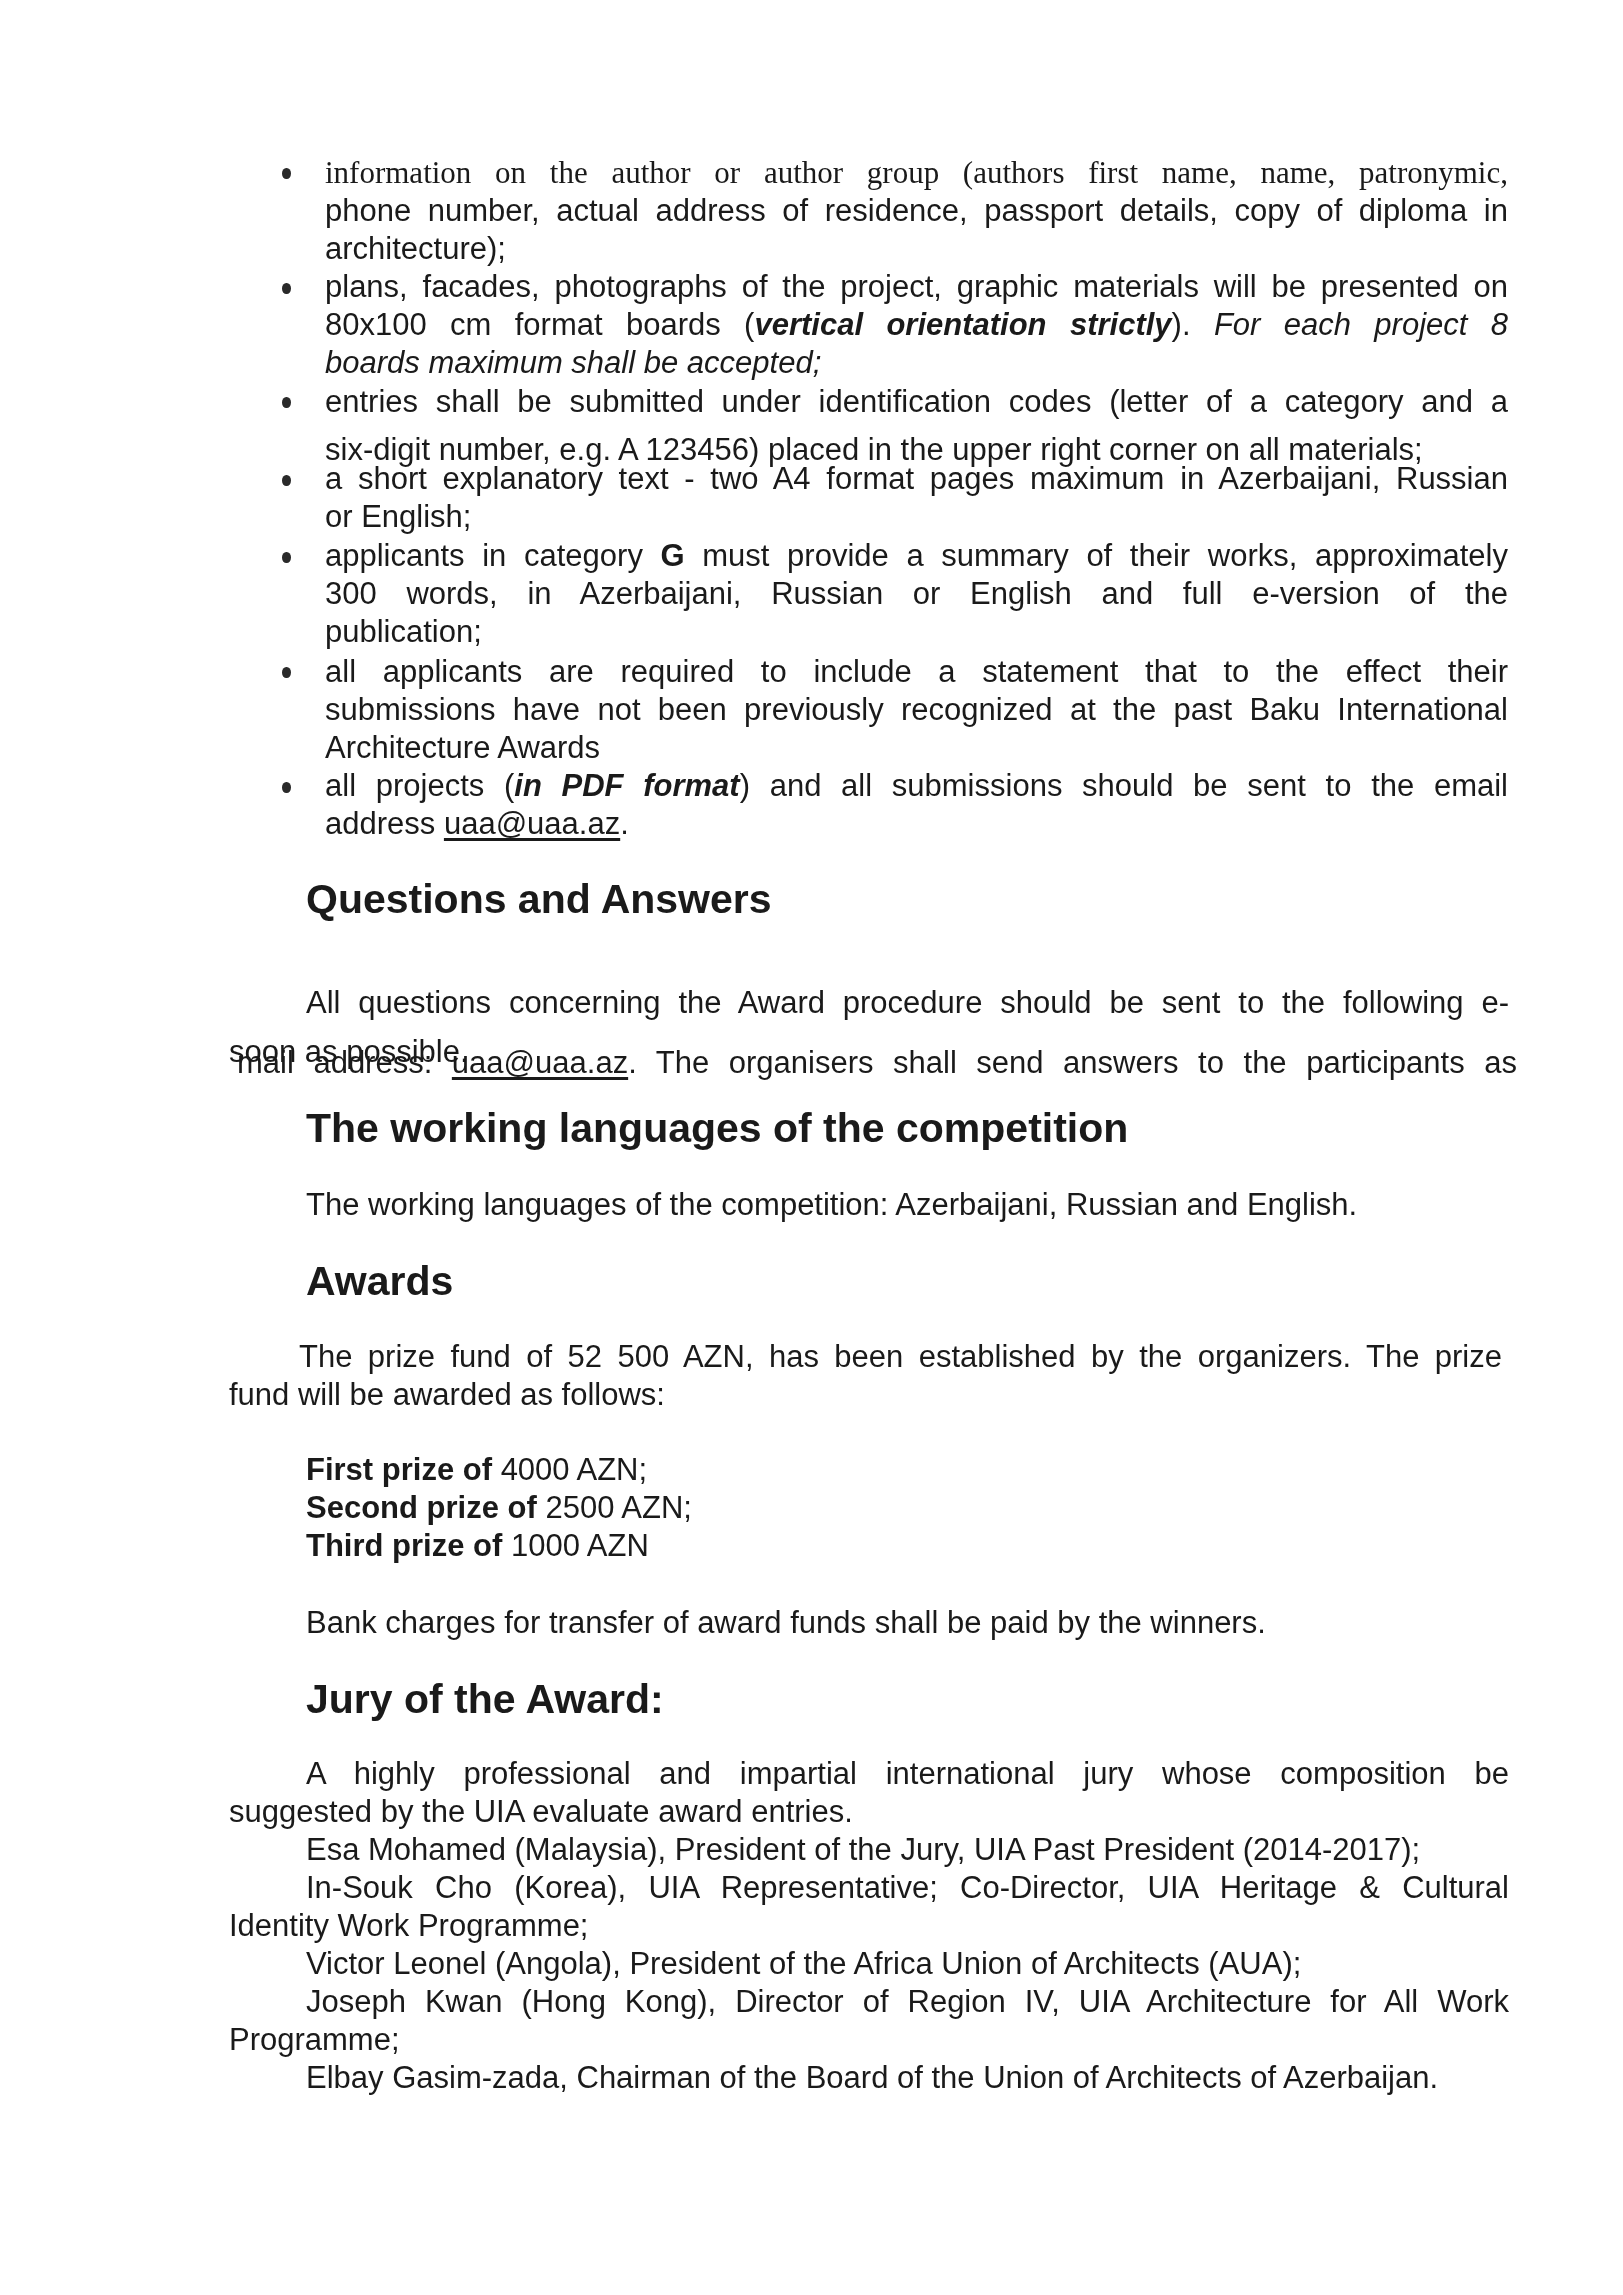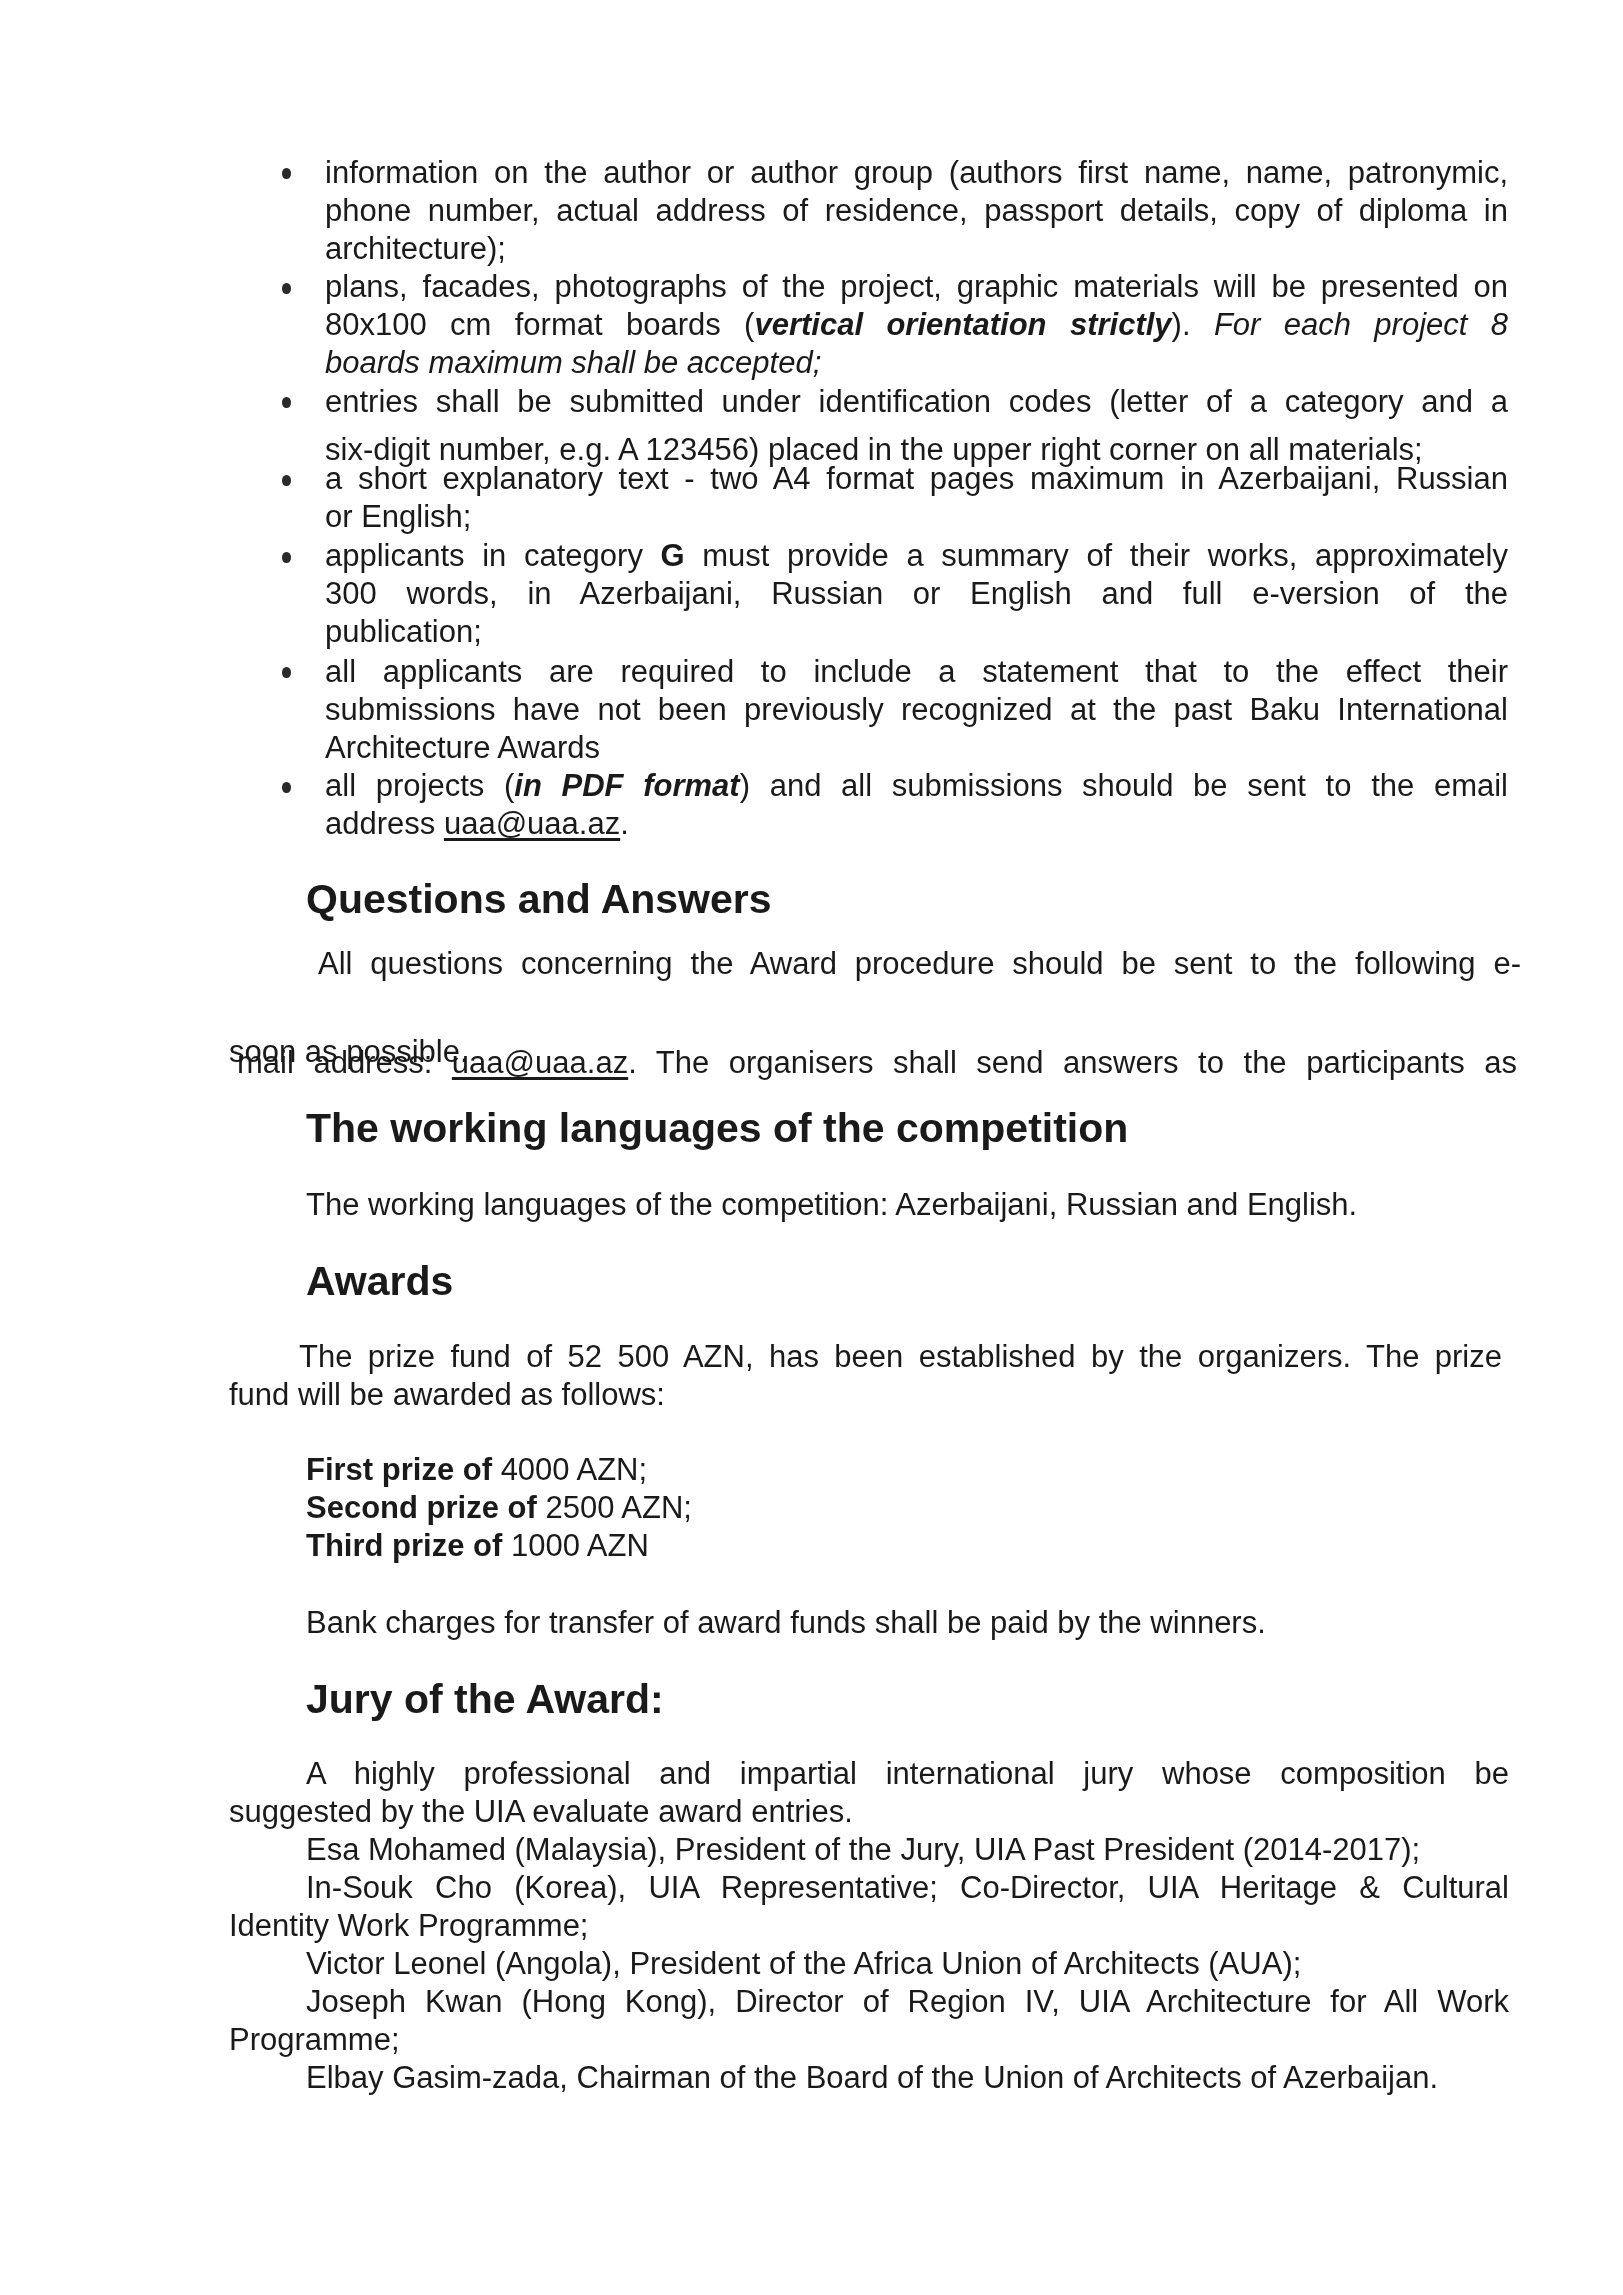--- a/index.html
+++ b/index.html
@@ -24,21 +24,21 @@
   </style>
 </head>
 <body>
 
 <div class="page">
 
   <div>
 
     <div>
       <span class="bullet" style="left:282px;top:168px;"></span>
-      <div class="line j" style="left: 325px; top: 154px; width: 1183px; overflow: hidden; white-space: normal; height: 38px;">information on the author or author group (authors first name, name, patronymic,</div>
+      <div class="line j" style="left: 325px; top: 154px; width: 1183px; overflow: hidden; white-space: normal; height: 38px; font-family: Liberation Serif, serif;">information on the author or author group (authors first name, name, patronymic,</div>
       <div class="line j" style="left: 325px; top: 192px; width: 1183px; overflow: hidden; white-space: normal; height: 38px;">phone number, actual address of residence, passport details, copy of diploma in</div>
       <div class="line" style="left:325px;top:230px;">architecture);</div>
     </div>
 
     <div>
       <span class="bullet" style="left:282px;top:283px;"></span>
       <div class="line j" style="left: 325px; top: 268px; width: 1183px; overflow: hidden; white-space: normal; height: 38px;">plans, facades, photographs of the project, graphic materials will be presented on</div>
       <div class="line j" style="left: 325px; top: 306px; width: 1183px; overflow: hidden; white-space: normal; height: 38px;"><span>80x100 cm format boards (</span><span class="bi">vertical orientation strictly</span><span>). </span><span class="i">For each project 8</span></div>
       <div class="line i" style="left:325px;top:344px;">boards maximum shall be accepted;</div>
     </div>
@@ -71,21 +71,21 @@
 
     <div>
       <span class="bullet" style="left:282px;top:782px;"></span>
       <div class="line j" style="left: 325px; top: 767px; width: 1183px; overflow: hidden; white-space: normal; height: 38px;"><span>all projects (</span><span class="bi">in PDF format</span><span>) and all submissions should be sent to the email</span></div>
       <div class="line" style="left:325px;top:805px;"><span>address </span> <span class="u">uaa@uaa.az</span><span>.</span></div>
     </div>
   </div>
 
   <div>
     <div class="head" style="left:306px;top:880px;">Questions and Answers</div>
-    <div class="line j" style="left: 306px; top: 945px; width: 1203px; overflow: hidden; white-space: normal; height: 38px; margin-left: 12px;">All questions concerning the Award procedure should be sent to the following e-</div>
+    <div class="line j" style="left: 306px; top: 984px; width: 1203px; overflow: hidden; white-space: normal; height: 38px;">All questions concerning the Award procedure should be sent to the following e-</div>
     <div class="line j" style="left: 229px; top: 1044px; width: 1280px; overflow: hidden; white-space: normal; height: 38px; margin-left: 8px;"><span>mail address: </span><span class="u">uaa@uaa.az</span><span>.  The organisers shall send answers to the participants as</span></div>
     <div class="line" style="left:229px;top:1033px;">soon as possible.</div>
   </div>
 
   <div>
     <div class="head" style="left:306px;top:1109px;">The working languages of the competition</div>
     <div class="line" style="left:306px;top:1186px;">The working languages of the competition: Azerbaijani, Russian and English.</div>
   </div>
 
   <div>

